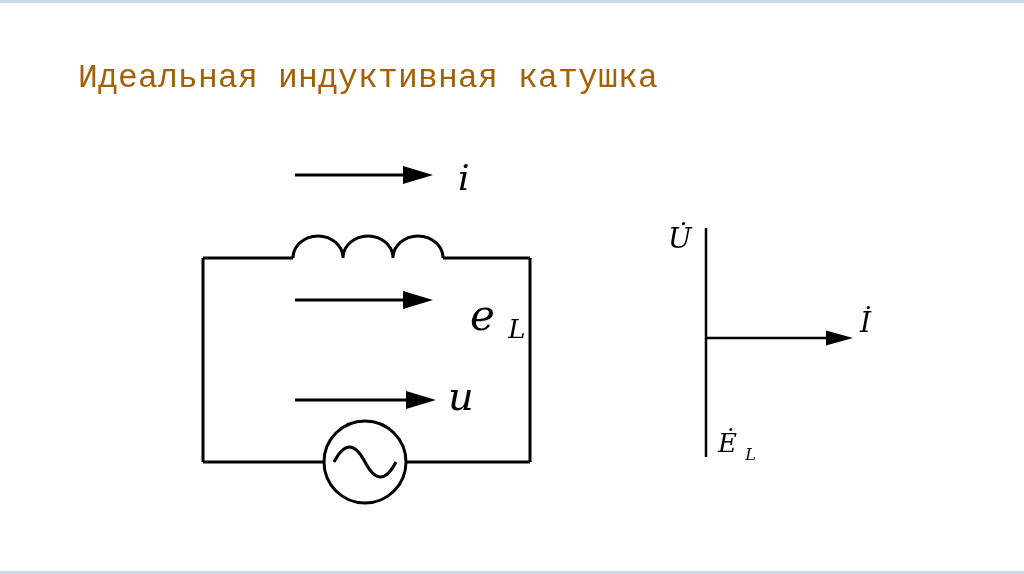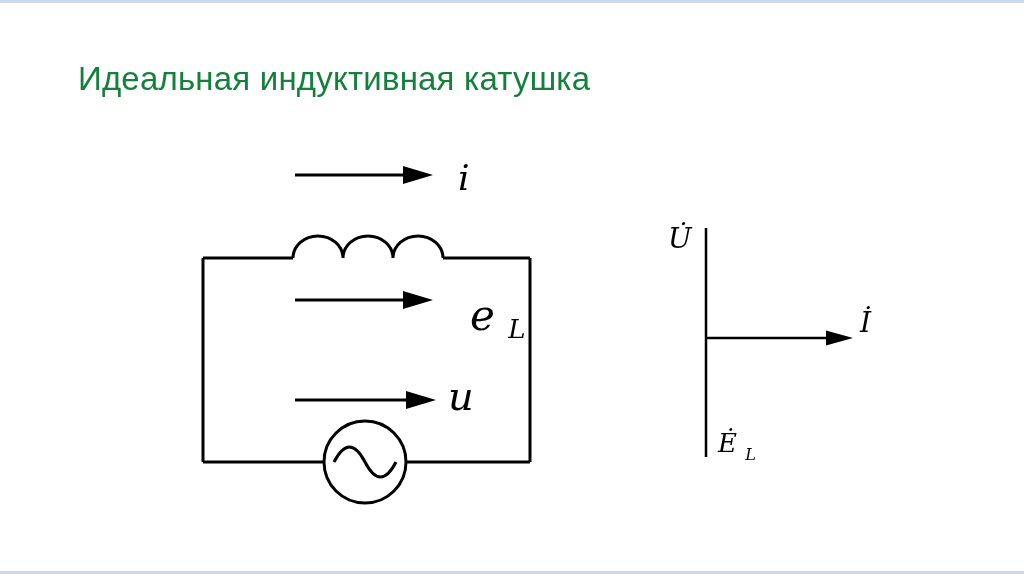--- a/index.html
+++ b/index.html
@@ -25,23 +25,24 @@
     background: #c9daea;
   }
   .edge-top { top: 0; }
   .edge-bottom { bottom: 0; }
   .slide-title {
     position: absolute;
     left: 78px;
     top: 60px;
     font-size: 33px;
     font-weight: 400;
-    color: #15803d;
+    color: #a16207;
     letter-spacing: 0.2px;
     white-space: nowrap;
+    font-family: Liberation Mono, monospace;
   }
   svg.diagram {
     position: absolute;
     left: 0;
     top: 0;
     width: 1024px;
     height: 574px;
   }
   .ink-stroke {
     stroke: #000000;

